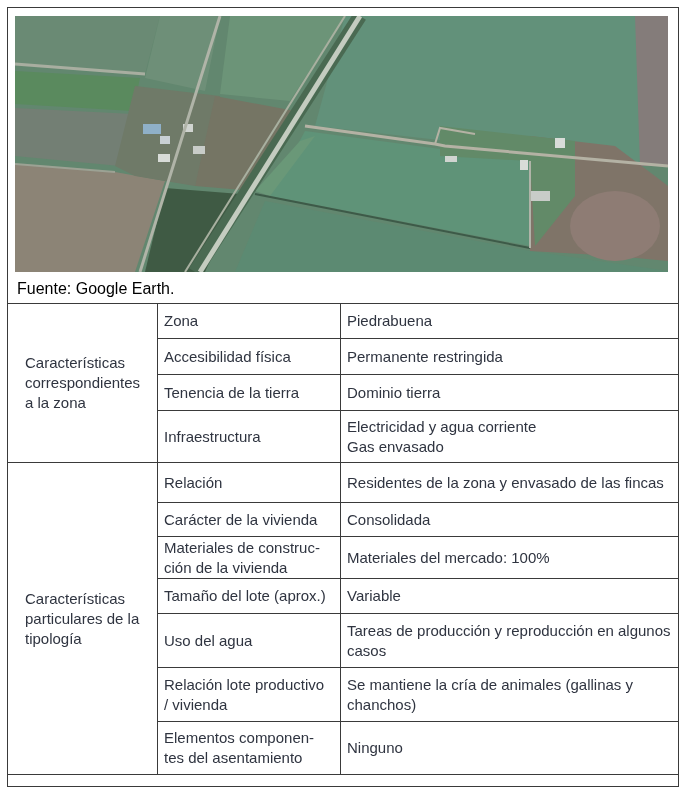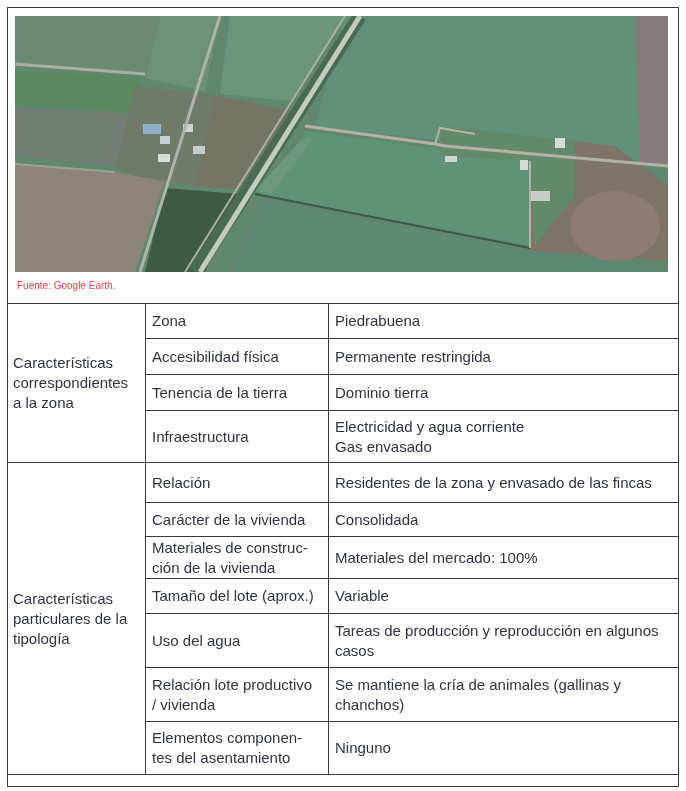--- a/index.html
+++ b/index.html
@@ -2,26 +2,26 @@
 <html><head>
 <meta charset="utf-8">
 <style>
   html, body { margin: 0; padding: 0; background: #ffffff; }
   body { width: 686px; height: 791px; position: relative; overflow: hidden;
          font-family: "Liberation Sans", "DejaVu Sans", sans-serif; color: #2f3440; }
   .frame { position: absolute; left: 7px; top: 7px; width: 672px; height: 780px;
            border: 1.5px solid #3a3a3a; box-sizing: border-box; }
   .satellite { position: absolute; left: 15px; top: 16px; width: 653px; height: 256px; overflow: hidden; }
   .satellite svg { display: block; }
-  .caption { position: absolute; left: 17px; top: 280px; font-size: 10px; color: #ef4444; }
+  .caption { position: absolute; left: 17px; top: 280px; font-size: 16px; color: #000000; }
   .table { position: absolute; left: 7px; top: 303px; width: 672px; border-collapse: collapse; }
   .table td { border: 1px solid #3a3a3a; font-size: 15px; line-height: 20px; padding: 0 6px;
               vertical-align: middle; color: #2f3440; }
   .table tr:first-child td { border-top: 1.5px solid #3a3a3a; }
-  .table td.group { width: 126px; padding-left: 6px; border-left: none; }
+  .table td.group { width: 126px; padding-left: 18px; border-left: none; }
   .table td.attr { width: 170px; }
   .table td.val { border-right: none; }
   .sep-top td { border-top: 1.5px solid #3a3a3a; }
 </style>
 </head>
 <body>
 
 <div class="frame"></div>
 
 <div class="satellite">

